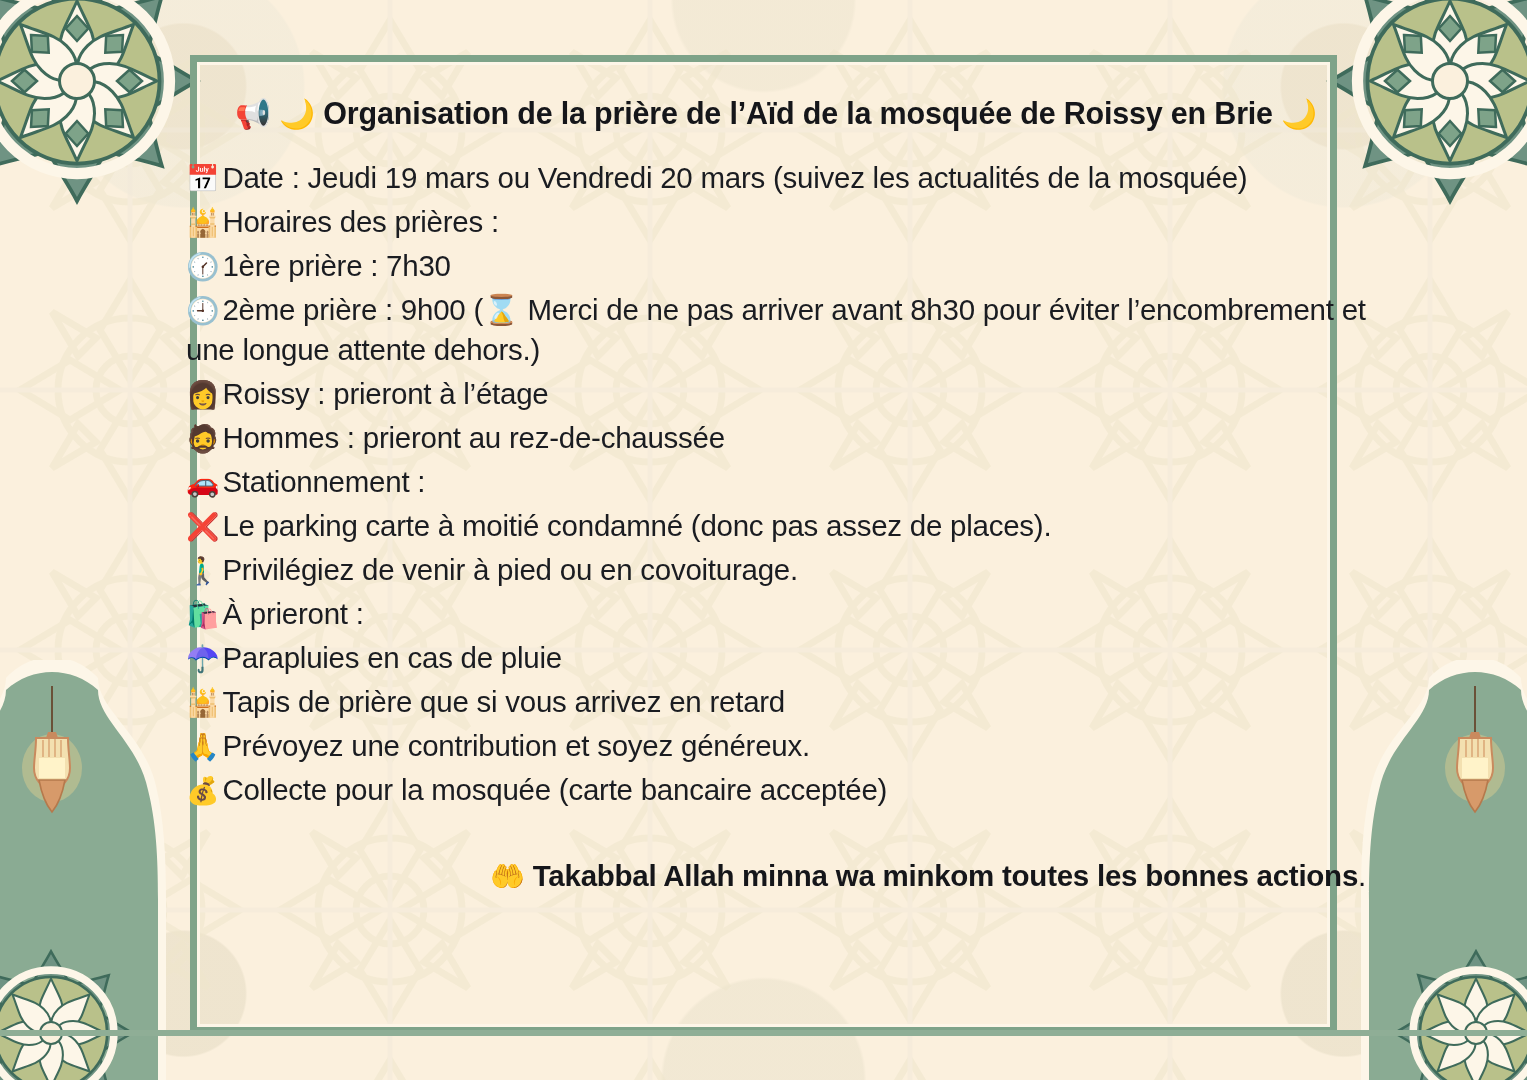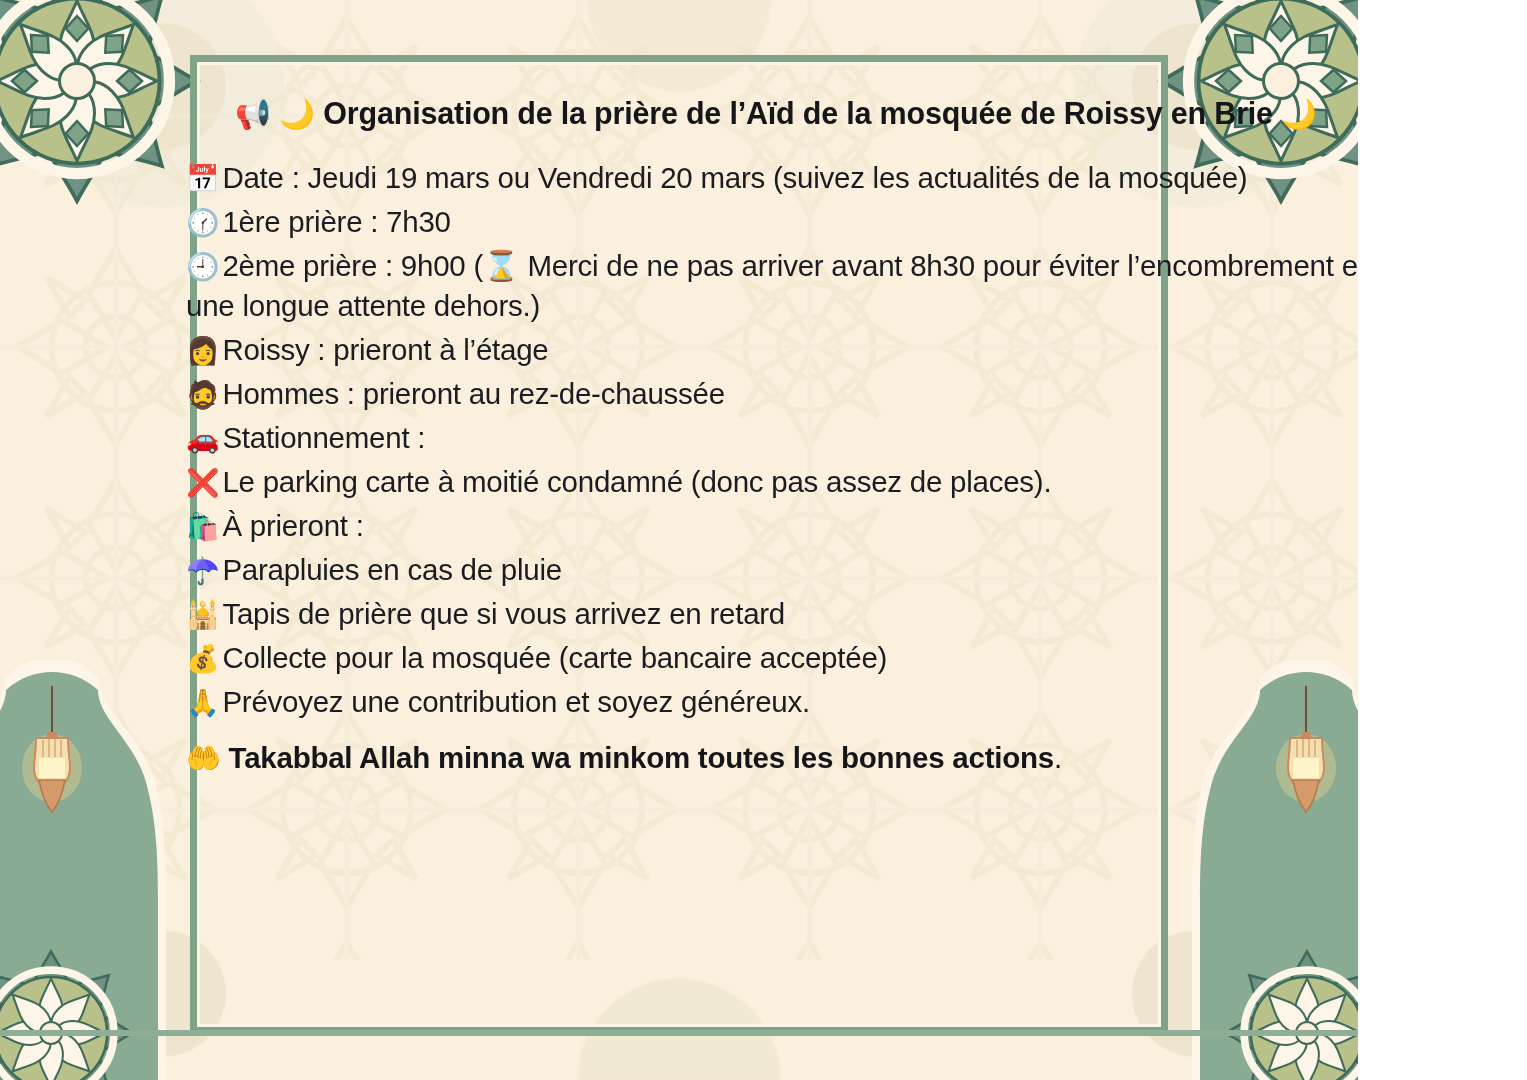--- a/index.html
+++ b/index.html
@@ -6,25 +6,24 @@
     margin: 0;
     padding: 0;
     background: #ffffff;
   }
   body {
     font-family: "Liberation Sans", sans-serif;
   }
 
   #poster {
     position: relative;
-    width: 1322px;
+    width: 1527px;
     height: 1080px;
     overflow: hidden;
     background: #4d7c0f;
-    padding-left: 36px;
   }
 
   
   .watermark {
     position: absolute;
     inset: 0;
     pointer-events: none;
     opacity: 1;
     background-color: #fbf0dd;
     background-image:
@@ -133,25 +132,25 @@
     letter-spacing: -0.25px;
   }
   .line .em {
     font-size: 27px;
     margin-right: 3px;
     display: inline-block;
   }
   .b { font-weight: normal; }
 
   .blessing {
-    text-align: left;
+    text-align: right;
     font-size: 29.5px;
     font-weight: bold;
     color: #15161a;
-    margin-top: 20px;
+    margin-top: 50px;
     letter-spacing: -0.25px;
   }
   .blessing .tail { font-weight: normal; }
   .blessing .em { font-size: 28px; }
 </style>
 </head>
 <body>
 
 <div id="poster">
 
@@ -393,31 +392,33 @@
 
     <div class="title">
       <span class="em">📢</span>
       <span class="em">🌙</span>
       <span>Organisation de la prière de l’Aïd de la mosquée de Roissy en Brie</span>
       <span class="em">🌙</span>
     </div>
 
     <div id="lines">
         <div class="line"><span class="em">📅</span><span class="b">Date</span><span> : Jeudi 19 mars ou Vendredi 20 mars (suivez les actualités de la mosquée)</span></div>
+        <div class="line"><span class="em">🕌</span><span class="b">Horaires des prières</span><span> :</span></div>
         <div class="line"><span class="em">🕜</span><span>1ère prière : 7h30</span></div>
         <div class="line"><span class="em">🕘</span><span>2ème prière : 9h00 (⌛ </span><span class="b">Merci de ne pas arriver avant 8h30</span><span> pour éviter l’encombrement et une longue attente dehors.)</span></div>
         <div class="line"><span class="em">👩</span><span>Roissy : prieront à l’étage</span></div>
         <div class="line"><span class="em">🧔</span><span>Hommes : prieront au rez-de-chaussée</span></div>
         <div class="line"><span class="em">🚗</span><span class="b">Stationnement</span><span> :</span></div>
         <div class="line"><span class="em">❌</span><span>Le parking carte à moitié condamné (donc pas assez de places).</span></div>
+        <div class="line"><span class="em">🚶‍♂️</span><span>Privilégiez de venir à pied ou en covoiturage.</span></div>
         <div class="line"><span class="em">🛍️</span><span class="b">À prieront</span><span> :</span></div>
         <div class="line"><span class="em">☂️</span><span>Parapluies en cas de pluie</span></div>
         <div class="line"><span class="em">🕌</span><span>Tapis de prière que si vous arrivez en retard</span></div>
+        <div class="line"><span class="em">🙏</span><span>Prévoyez une contribution et soyez généreux.</span></div>
         <div class="line"><span class="em">💰</span><span>Collecte pour la mosquée (carte bancaire acceptée)</span></div>
-        <div class="line"><span class="em">🙏</span><span>Prévoyez une contribution et soyez généreux.</span></div>
       </div>
 
     <div class="blessing">
       <span class="em">🤲</span>
       <span>Takabbal Allah minna wa minkom toutes les bonnes actions</span><span class="tail">.</span>
     </div>
 
   </div>
 </div>
 

